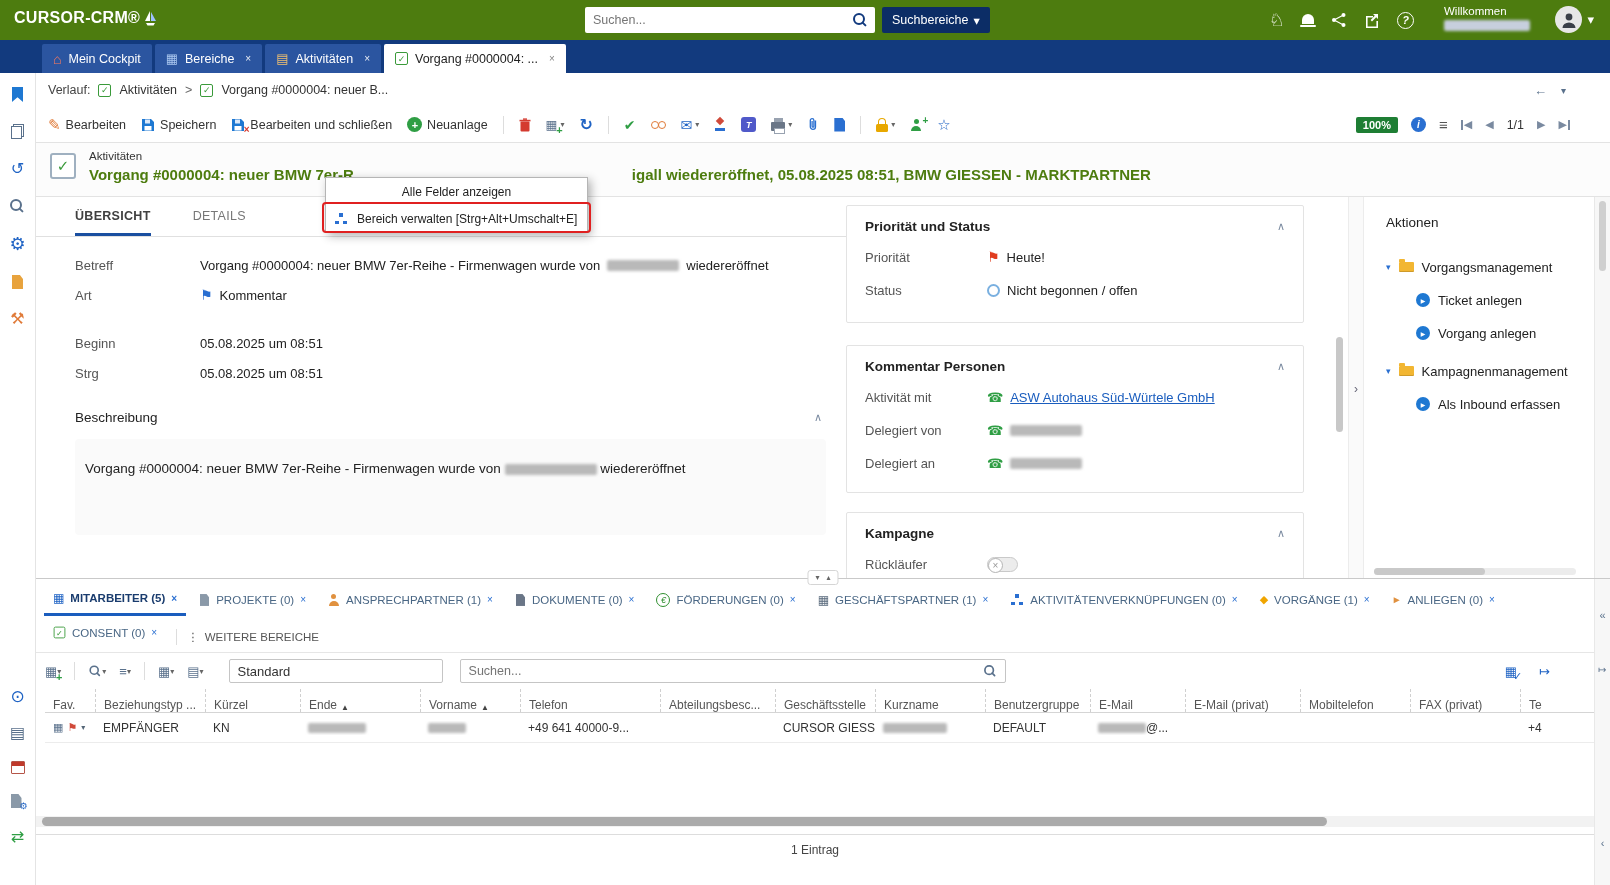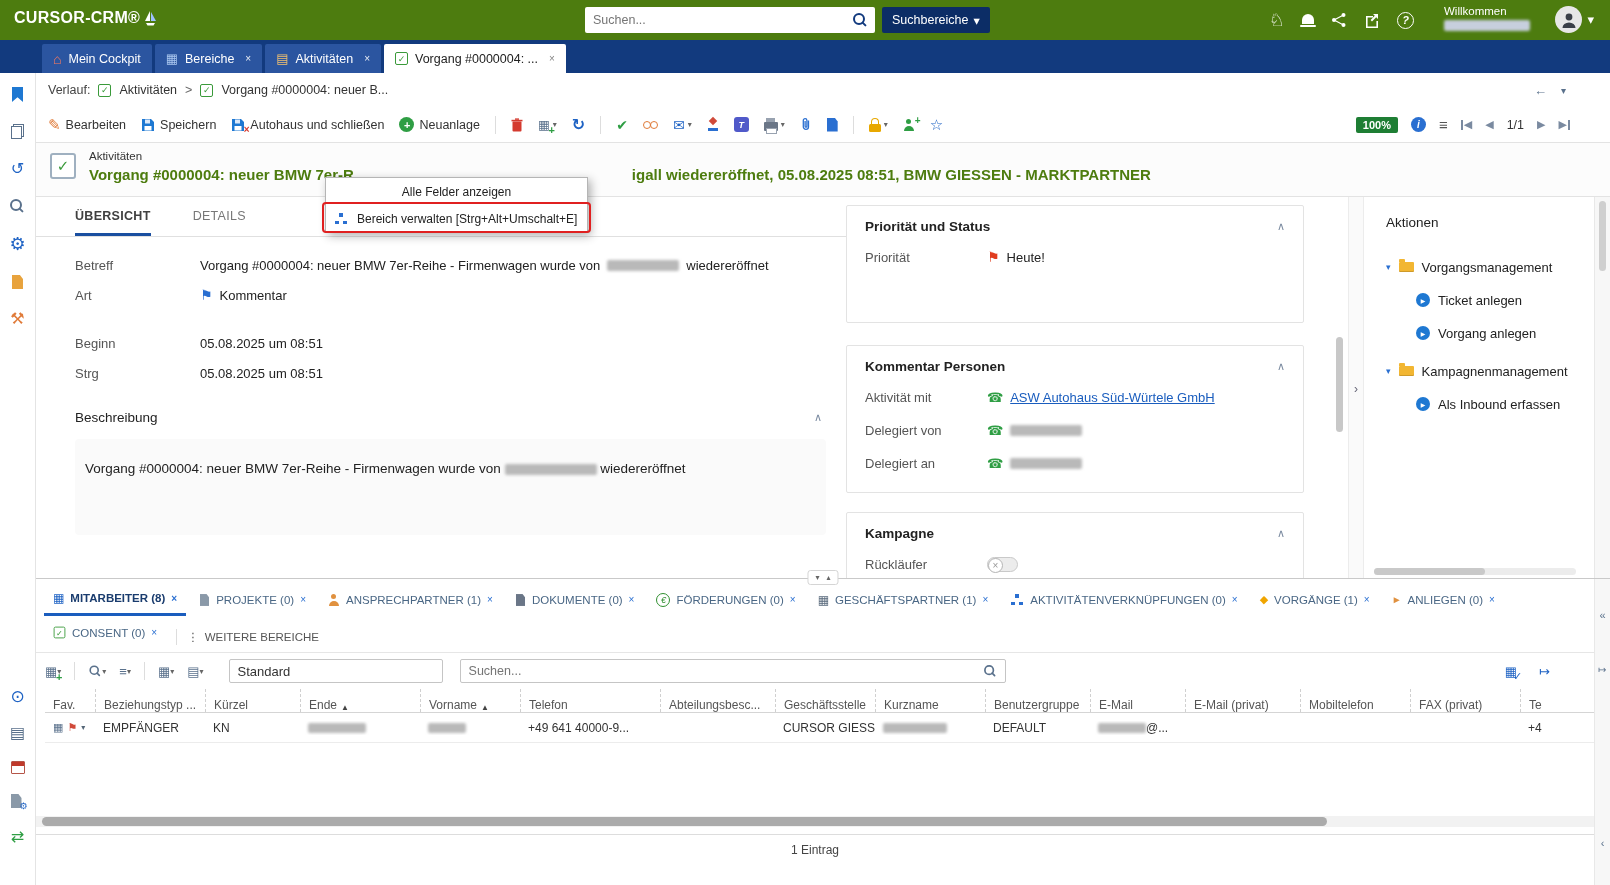--- a/index.html
+++ b/index.html
@@ -326,21 +326,21 @@
       </button>
       <button>
         <span class="stack">
             <svg width="14" height="14" viewBox="0 0 14 14">
               <path d="M1 1 h9 l3 3 v9 H1 Z" fill="#1e78d2"></path>
               <rect x="3.5" y="8" width="7" height="4.5" fill="#fff"></rect>
               <rect x="4" y="1.5" width="5" height="4" fill="#dce8f8"></rect>
             </svg>
             <i class="xov">×</i>
           </span>
-        <span>Autohaus und schließen</span>
+        <span>Bearbeiten und schließen</span>
       </button>
       <button>
         <span class="i-pluscirc">
             <i>+</i>
           </span>
         <span>Neuanlage</span>
       </button>
       <span class="tsep"></span>
       <button>
         <svg width="12" height="14" viewBox="0 0 12 14">
@@ -491,20 +491,27 @@
             <span class="card-title">Priorität und Status</span>
             <span class="car">∧</span>
           </div>
           <div class="crow">
             <span class="clabel">Priorität</span>
             <span class="cval">
               <span style="color:#e03c1f;font-size:14px">⚑</span>
               <span>Heute!</span>
             </span>
           </div>
+          <div class="crow">
+            <span class="clabel">Status</span>
+            <span class="cval">
+              <span class="ring"></span>
+              <span>Nicht begonnen / offen</span>
+            </span>
+          </div>
         </div>
 
         <div class="card" style="top:148px;height:148px">
           <div class="card-h">
             <span class="card-title">Kommentar Personen</span>
             <span class="car">∧</span>
           </div>
           <div class="crow">
             <span class="clabel">Aktivität mit</span>
             <span class="cval">
@@ -590,21 +597,21 @@
 
     <div class="bottom">
       <div class="collapse-ctl">
         <span>▾</span>
         <span>▴</span>
       </div>
 
       <div class="btabs">
         <div class="btab active">
           <span class="c-blue" style="font-size:12px">▦</span>
-          <span>MITARBEITER (8)</span>
+          <span>MITARBEITER (5)</span>
           <span class="bx">×</span>
         </div>
         <div class="btab">
           <span class="i-page" style="color:#8a99a8;transform:scale(.85)"></span>
           <span>PROJEKTE (0)</span>
           <span class="bx">×</span>
         </div>
         <div class="btab">
           <span class="i-person" style="color:#e0913f"></span>
           <span>ANSPRECHPARTNER (1)</span>

